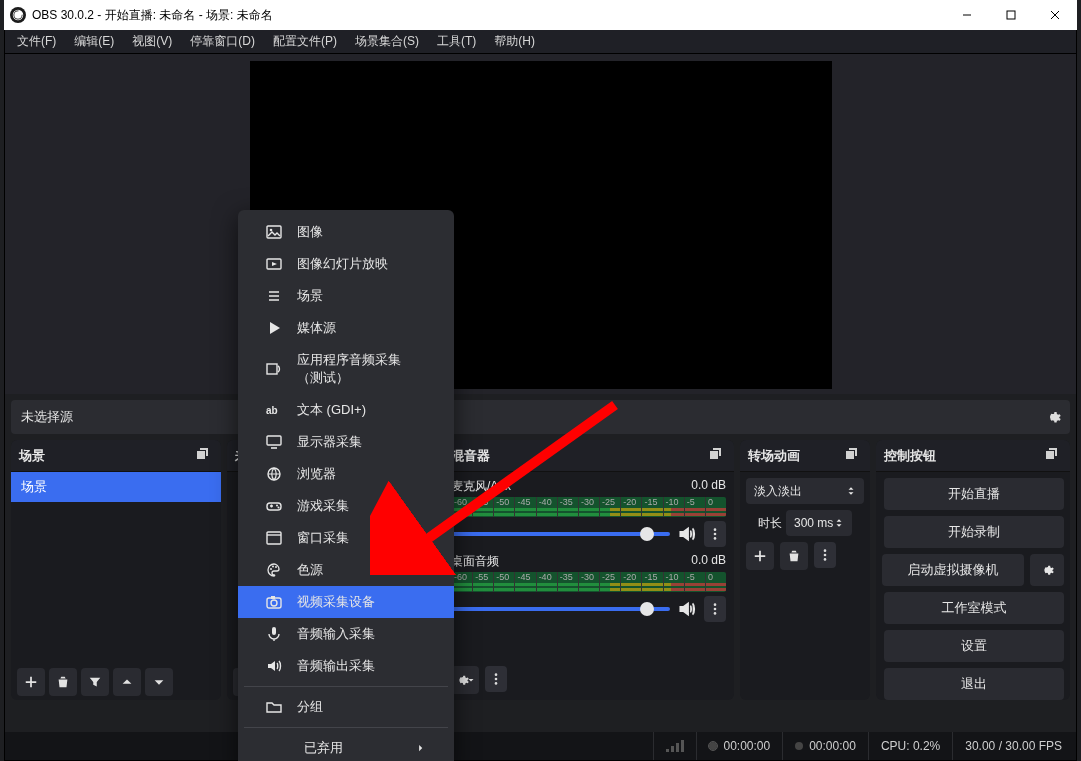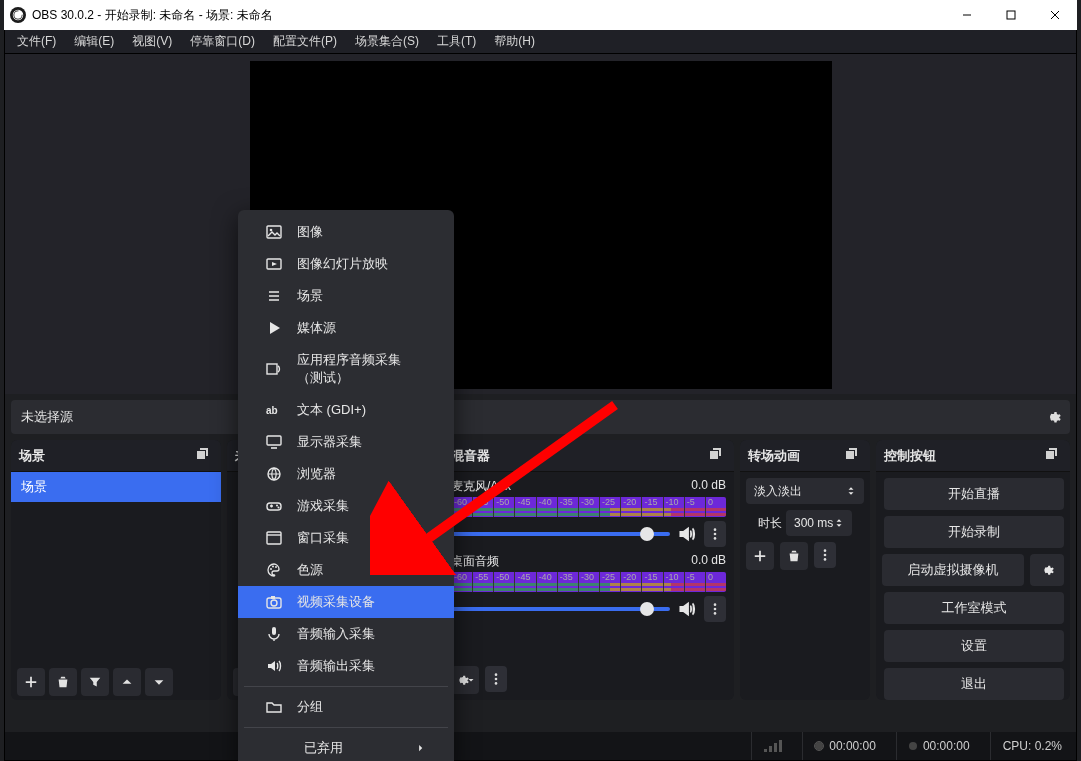--- a/index.html
+++ b/index.html
@@ -40,21 +40,21 @@
 .dock-body { flex: 1; overflow: hidden; display: flex; flex-direction: column; }
 .dock-foot { height: 36px; display: flex; align-items: center; gap: 4px; padding: 0 6px; }
 
 .scene-item { font-size: 13px; padding: 6px 10px; background: #3a6df0; color: #fff; }
 
 .icon-btn { width: 28px; height: 28px; background: #2a2b31; border-radius: 4px; display: flex; align-items: center; justify-content: center; color: #e2e2e2; }
 
 
 .mixer-row { padding: 6px 8px 0 8px; }
 .mixer-top { display: flex; justify-content: space-between; font-size: 12px; margin-bottom: 2px; }
-.meter { position: relative; height: 20px; background: #6d28d9; border-radius: 2px; overflow: hidden; }
+.meter { position: relative; height: 20px; background: #14532d; border-radius: 2px; overflow: hidden; }
 .meter .scale { position: absolute; inset: 0; display: flex; align-items: flex-start; font-size: 9px; color: #aaa; }
 .meter .scale span { flex: 1; text-align: left; border-left: 1px solid #333; padding-left: 2px; height: 100%; }
 .meter .bars { position: absolute; bottom: 0; left: 0; right: 0; display: flex; flex-direction: column; gap: 2px; padding: 1px 0; }
 .meter .bar { height: 3px; background: linear-gradient(90deg, #27a744 0%, #27a744 58%, #c9a80d 58%, #c9a80d 80%, #d13a3a 80%, #d13a3a 100%); width: 100%; opacity: .7; }
 .slider-row { display: flex; align-items: center; gap: 8px; margin-top: 4px; }
 .vol-slider { flex: 1; height: 4px; background: #3a6df0; border-radius: 2px; position: relative; }
 .vol-slider .thumb { position: absolute; right: 16px; top: -5px; width: 14px; height: 14px; border-radius: 50%; background: #e6e6e6; }
 
 .menu-dots { width: 22px; height: 26px; background: #2e2f36; border-radius: 4px; display: flex; align-items: center; justify-content: center; color: #ddd; }
 .mixer-foot { display: flex; gap: 6px; padding: 6px 8px; }
@@ -65,21 +65,21 @@
 .trans-dur .num { flex: 1; height: 26px; background: #2a2b31; border-radius: 4px; display: flex; align-items: center; padding: 0 8px; justify-content: space-between; }
 .trans-foot { display: flex; gap: 6px; padding: 6px; }
 
 
 .ctrl-btn { margin: 6px 6px 0 8px; height: 32px; background: #2a2b31; border-radius: 4px; display: flex; align-items: center; justify-content: center; font-size: 13px; }
 .ctrl-split { display: flex; gap: 6px; margin: 6px 6px 0 6px; border-radius: 15px; }
 .ctrl-split .ctrl-btn { margin: 0; flex: 1; }
 .ctrl-split .ctrl-mini { width: 34px; height: 32px; background: #2a2b31; border-radius: 4px; display: flex; align-items: center; justify-content: center; }
 
 
-.statusbar { height: 28px; margin-top: auto; background: #131417; display: flex; align-items: flex-start; justify-content: flex-end; font-size: 12px; gap: 8px; padding-right: 2px; }
+.statusbar { height: 28px; margin-top: auto; background: #131417; display: flex; align-items: flex-start; justify-content: flex-end; font-size: 12px; gap: 0; padding-right: 2px; }
 .statusbar .cell { padding: 0 12px; height: 100%; display: flex; align-items: center; gap: 6px; border-left: 1px solid #2b2c30; color: #cfcfcf; }
 .statusbar .dot-red  { width: 8px; height: 8px; border-radius: 50%; background: #444; outline: 1px solid #555; }
 .statusbar .dot-gray { width: 8px; height: 8px; border-radius: 50%; background: #444; }
 .statusbar .sig { display: flex; align-items: flex-end; gap: 2px; height: 12px; }
 .statusbar .sig i { width: 3px; background: #555; display: block; }
 .statusbar .sig i:nth-child(1){height:3px}.statusbar .sig i:nth-child(2){height:6px}.statusbar .sig i:nth-child(3){height:9px}.statusbar .sig i:nth-child(4){height:12px}
 
 
 .obs-root { position: absolute; top: 0; left: 4px; right: 4px; bottom: 0; display: flex; flex-direction: column; }
 .obs-body { position: absolute; top: 30px; left: 0; right: 0; bottom: 0; background: #1e1f22; display: flex; flex-direction: column; border: 1px solid #000; border-top: none; }
@@ -208,21 +208,21 @@
 </svg>
 
 <div class="obs-root">
 
   <div class="titlebar">
     <div class="app-icon">
         <svg viewBox="0 0 16 16">
           <use href="#i-obs"></use>
         </svg>
       </div>
-    <div class="title-text">OBS 30.0.2 - 开始录制: 未命名 - 场景: 未命名</div>
+    <div class="title-text">OBS 30.0.2 - 开始直播: 未命名 - 场景: 未命名</div>
     <div class="spacer"></div>
     <div class="win-btn">
         <svg width="10" height="10" viewBox="0 0 10 10">
           <path d="M1 5h8" stroke="#000" stroke-width="1"></path>
         </svg>
       </div>
     <div class="win-btn">
         <svg width="10" height="10" viewBox="0 0 10 10">
           <rect x="1" y="1" width="8" height="8" fill="none" stroke="#000" stroke-width="1"></rect>
         </svg>
@@ -531,20 +531,23 @@
           <span class="dot-red"></span>
           <span>00:00:00</span>
         </div>
       <div class="cell">
           <span class="dot-gray"></span>
           <span>00:00:00</span>
         </div>
       <div class="cell">
           <span>CPU: 0.2%</span>
         </div>
+      <div class="cell">
+          <span>30.00 / 30.00 FPS</span>
+        </div>
     </div>
   </div>
 </div>
 
 <div class="ctx-menu" id="ctx-menu">
     <div class="ctx-item">
       <span class="ico">
         <svg width="16" height="16" viewBox="0 0 16 16">
           <use href="#ci-image"></use>
         </svg>

